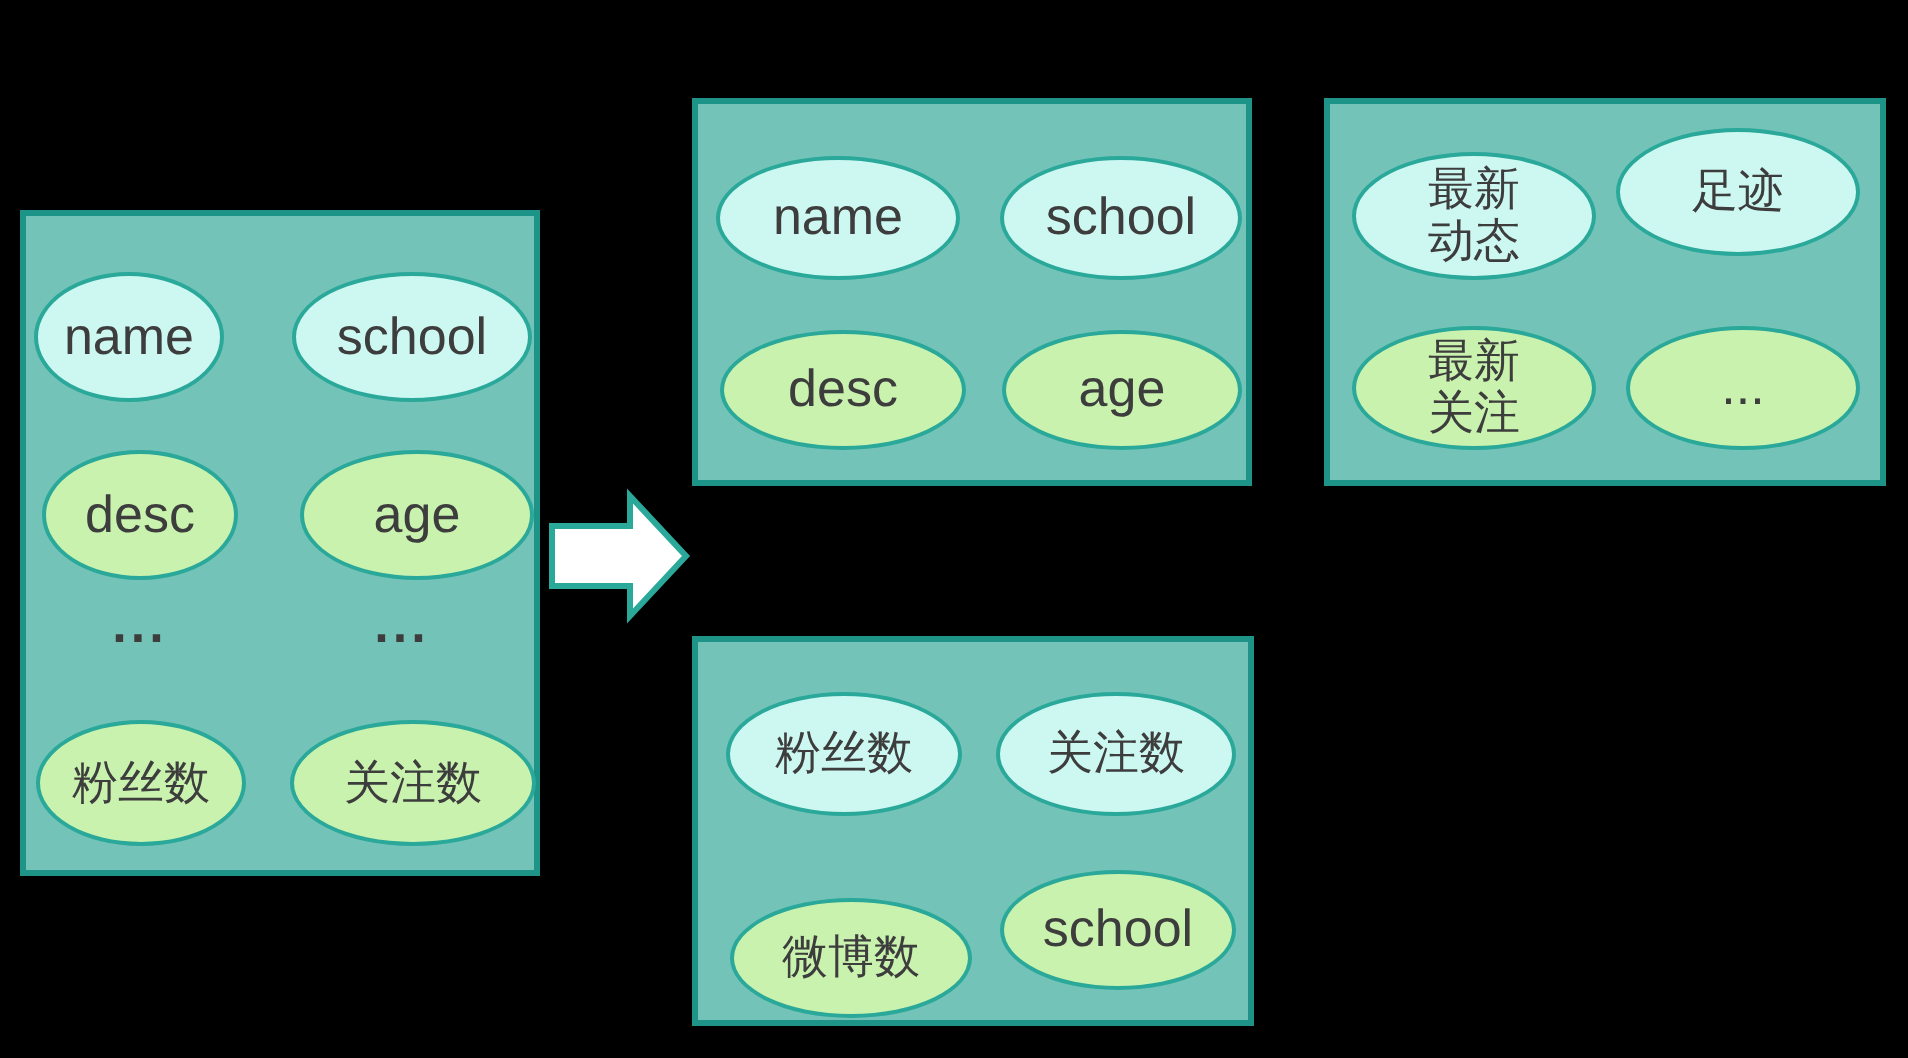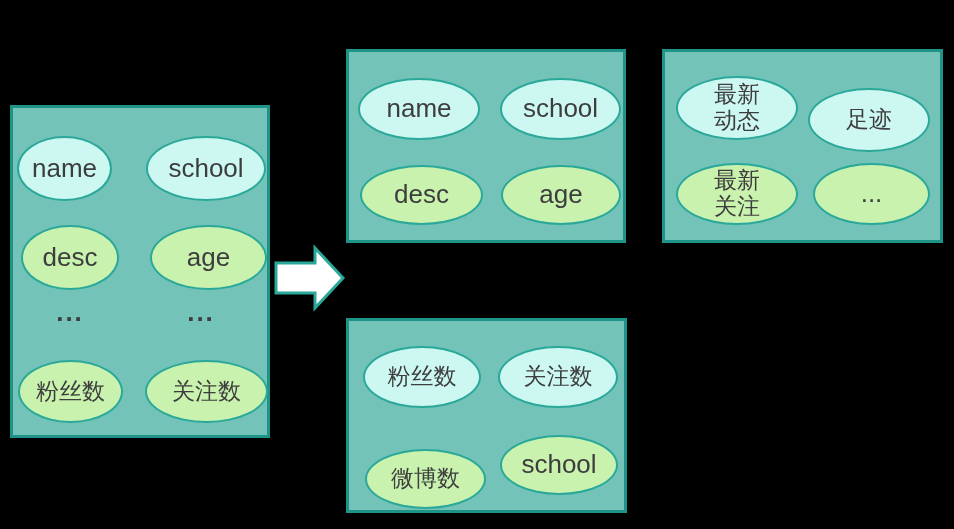--- a/index.html
+++ b/index.html
@@ -51,21 +51,21 @@
   
   #box-profile{left:346px;top:49px;width:280px;height:194px;}
   #prof-name  {left:9px;  top:26px; width:122px;height:62px;}
   #prof-school{left:151px;top:26px; width:121px;height:62px;}
   #prof-desc  {left:11px; top:113px;width:123px;height:60px;}
   #prof-age   {left:152px;top:113px;width:120px;height:60px;}
 
   
   #box-activity{left:662px;top:49px;width:281px;height:194px;text-decoration:underline;}
   #act-latest   {left:11px; top:24px; width:122px;height:64px;}
-  #act-footprint{left:143px;top:36px; width:122px;height:64px;}
+  #act-footprint{left:143px;top:12px; width:122px;height:64px;}
   #act-follow   {left:11px; top:111px;width:122px;height:62px;}
   #act-more     {left:148px;top:111px;width:117px;height:62px;}
 
   
   #box-stats{left:346px;top:318px;width:281px;height:195px;}
   #stat-fans   {left:14px; top:25px; width:118px;height:62px;}
   #stat-follows{left:149px;top:25px; width:120px;height:62px;}
   #stat-weibo  {left:16px; top:128px;width:121px;height:60px;}
   #stat-school {left:151px;top:114px;width:118px;height:60px;}
 </style>

